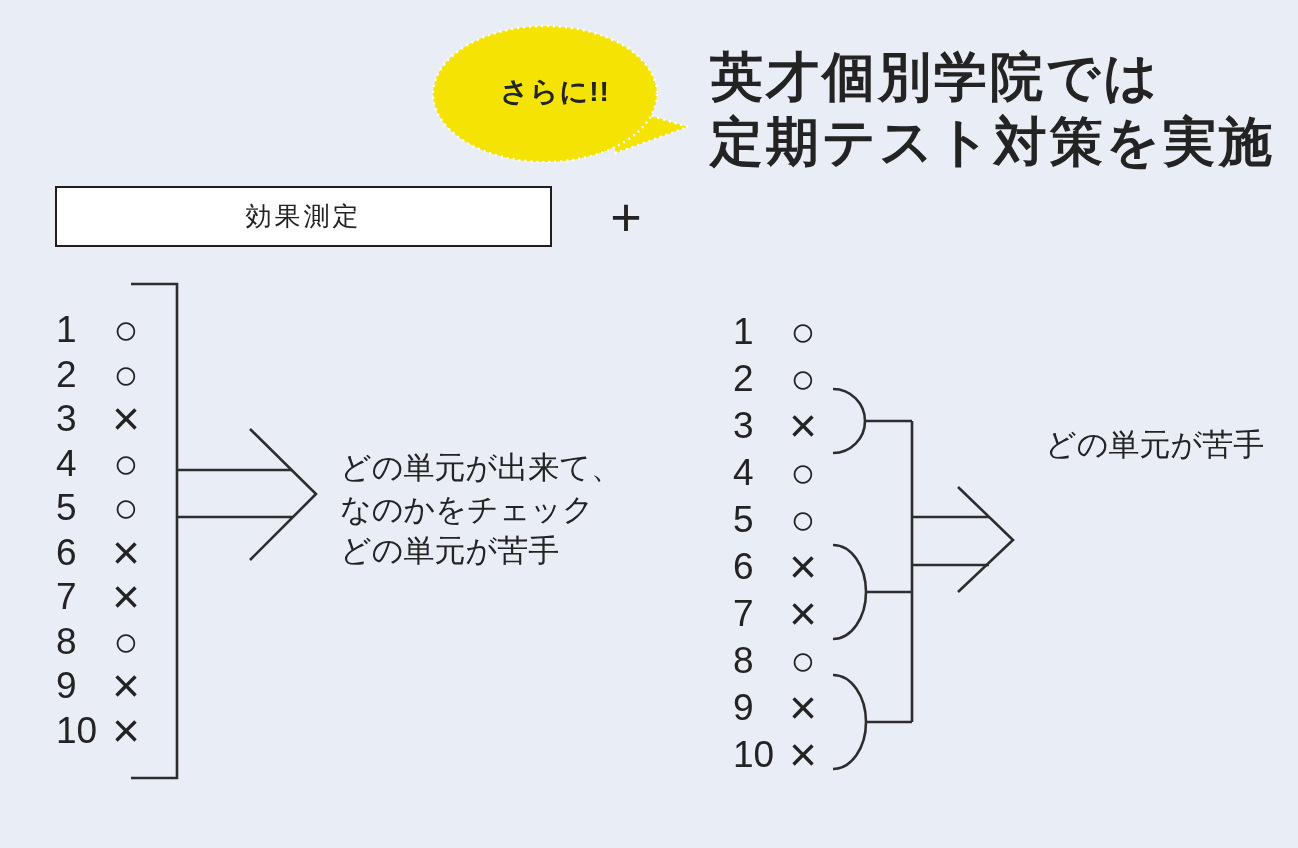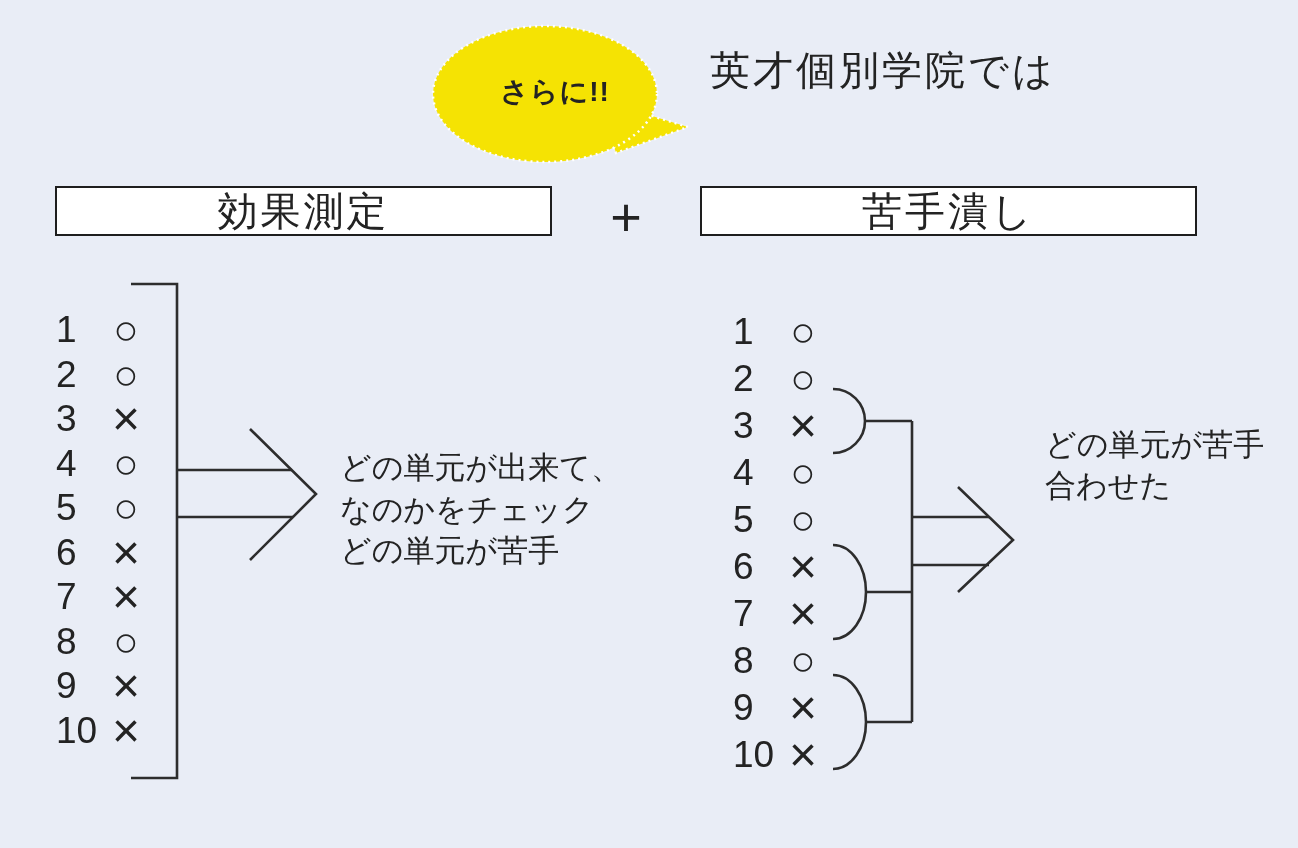--- a/index.html
+++ b/index.html
@@ -7,26 +7,26 @@
     position:relative;width:1298px;height:848px;overflow:hidden;
     background:var(--background,#e9edf6);
     color:var(--text,#232323);
     font-family:"Liberation Sans","DejaVu Sans",sans-serif;
   }
   .abs{position:absolute}
   svg.layer{position:absolute;left:0;top:0;color:var(--line,#2d2d2d)}
   .shape{stroke:currentColor;stroke-width:2.6;fill:none}
   .bubble-fill{fill:var(--bubble,#f5e303);stroke:#ffffff;stroke-width:2.5;stroke-dasharray:2 4}
   .bubble-label{font-size:28px;font-weight:700;text-align:center;width:220px;letter-spacing:1px}
-  .headline{font-size:40px;font-weight:400;letter-spacing:3px;line-height:1;white-space:nowrap}
+  .headline{font-size:53px;font-weight:700;letter-spacing:3px;line-height:1;white-space:nowrap}
   .box{
-    box-sizing:border-box;width:497px;height:50px;
+    box-sizing:border-box;width:497px;height:61px;
     background:var(--box-bg,#ffffff);border:2.5px solid #1e1e1e;
     display:flex;align-items:center;justify-content:center;
-    font-size:40px;letter-spacing:3px;
+    font-size:26px;letter-spacing:3px;
   }
   .plus{width:66px;height:62px;display:flex;align-items:center;justify-content:center;font-size:54px;font-weight:300}
   .list .row{display:flex;align-items:center}
   .left-list .row{height:44.5px}
   .right-list .row{height:47px}
   .list .num{width:52px;font-size:37px}
   .list .mark{width:36px;text-align:center;font-size:42px;line-height:1}
   .list .mark.x{font-size:48px}
   .desc{font-size:31px;line-height:41.5px;white-space:nowrap}
 </style>
@@ -64,24 +64,24 @@
     <g>
       <path class="shape" d="M 912 517 L 989 517"></path>
       <path class="shape" d="M 912 565 L 989 565"></path>
       <path class="shape" d="M 958 487 L 1013 540 L 958 592"></path>
     </g>
   </svg>
 
   <div class="abs bubble-label" style="left:445px;top:73px">さらに!!</div>
 
   <div class="abs headline" style="left:710px;top:50px">英才個別学院では</div>
+  <div class="abs headline" style="left:710px;top:115px">定期テスト対策を実施</div>
 
   <div class="abs box" style="left:55px;top:186px">効果測定</div>
   <div class="abs plus" style="left:593px;top:186px">+</div>
-  <div class="abs box" style="left:700px;top:186px">苦手潰し</div>
 
   <div class="abs list left-list" style="left:56px;top:308px">
       <div class="row">
         <span class="num">1</span>
         <span class="mark">○</span>
       </div>
       <div class="row">
         <span class="num">2</span>
         <span class="mark">○</span>
       </div>
@@ -163,16 +163,15 @@
     </div>
 
   <div class="abs desc" style="left:340px;top:447px">
     <div>どの単元が出来て、</div>
     <div>なのかをチェック</div>
     <div>どの単元が苦手</div>
   </div>
 
   <div class="abs desc" style="left:1045px;top:424px;line-height:41px">
     <div>どの単元が苦手</div>
-    <div>合わせた</div>
   </div>
 
 </div>
 
 </body></html>

